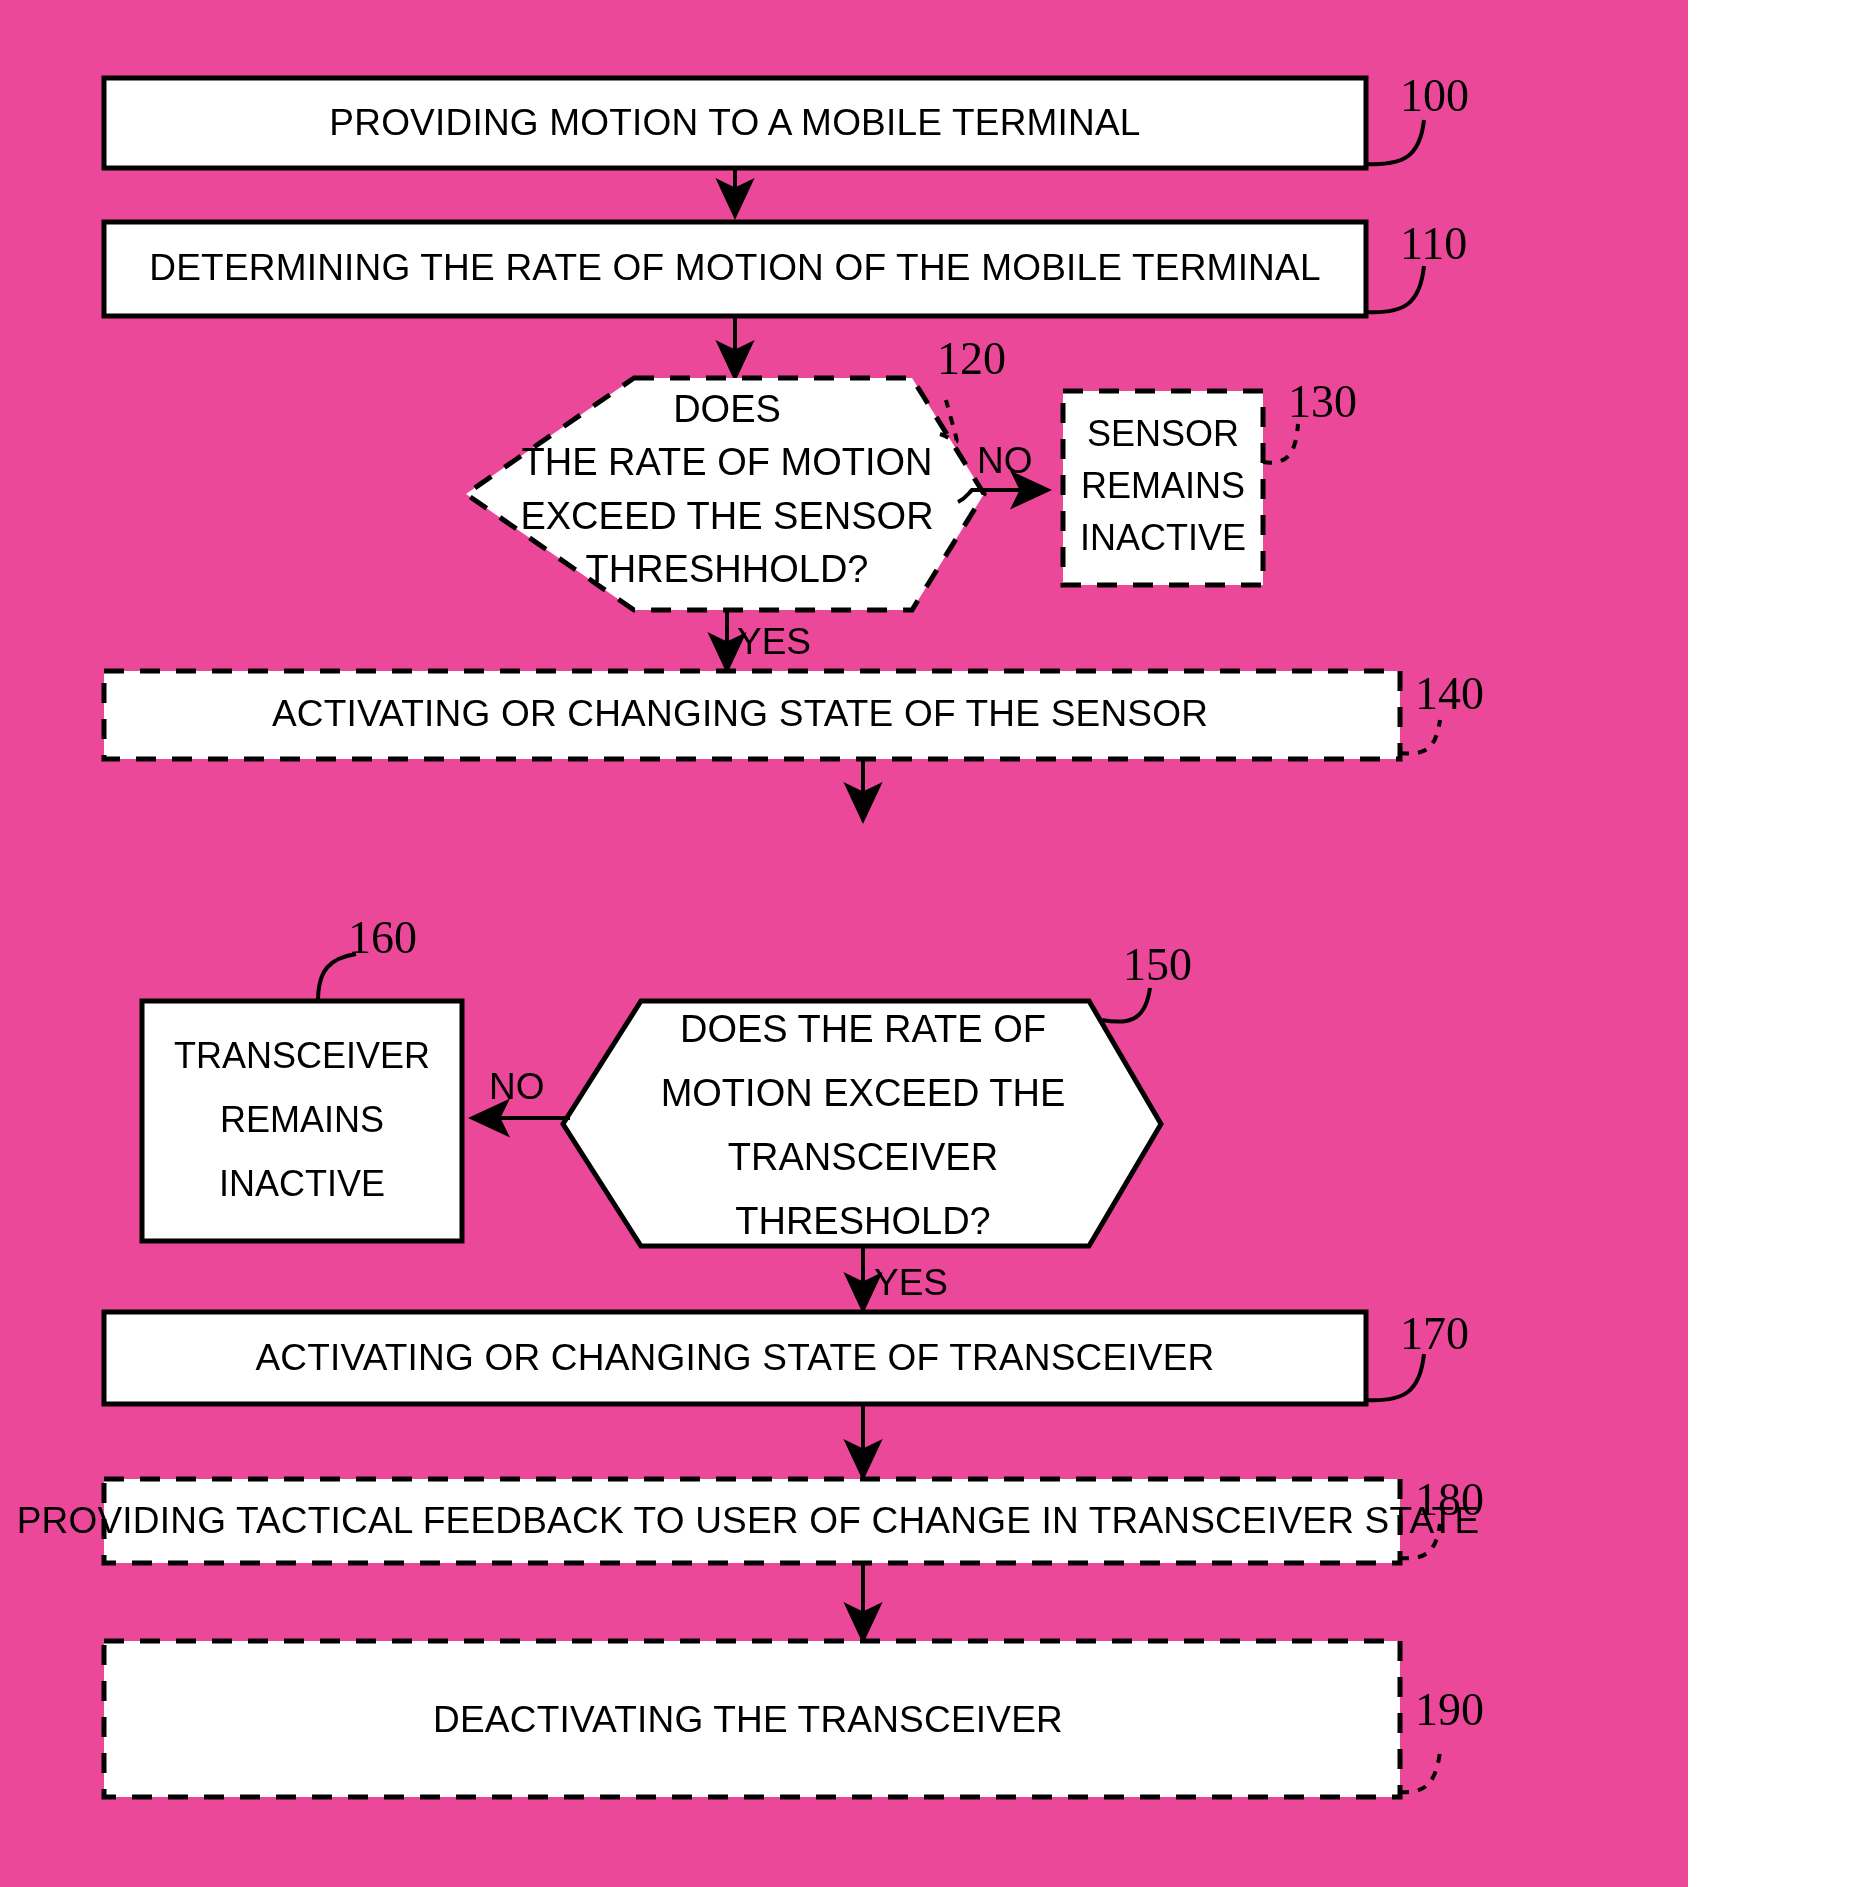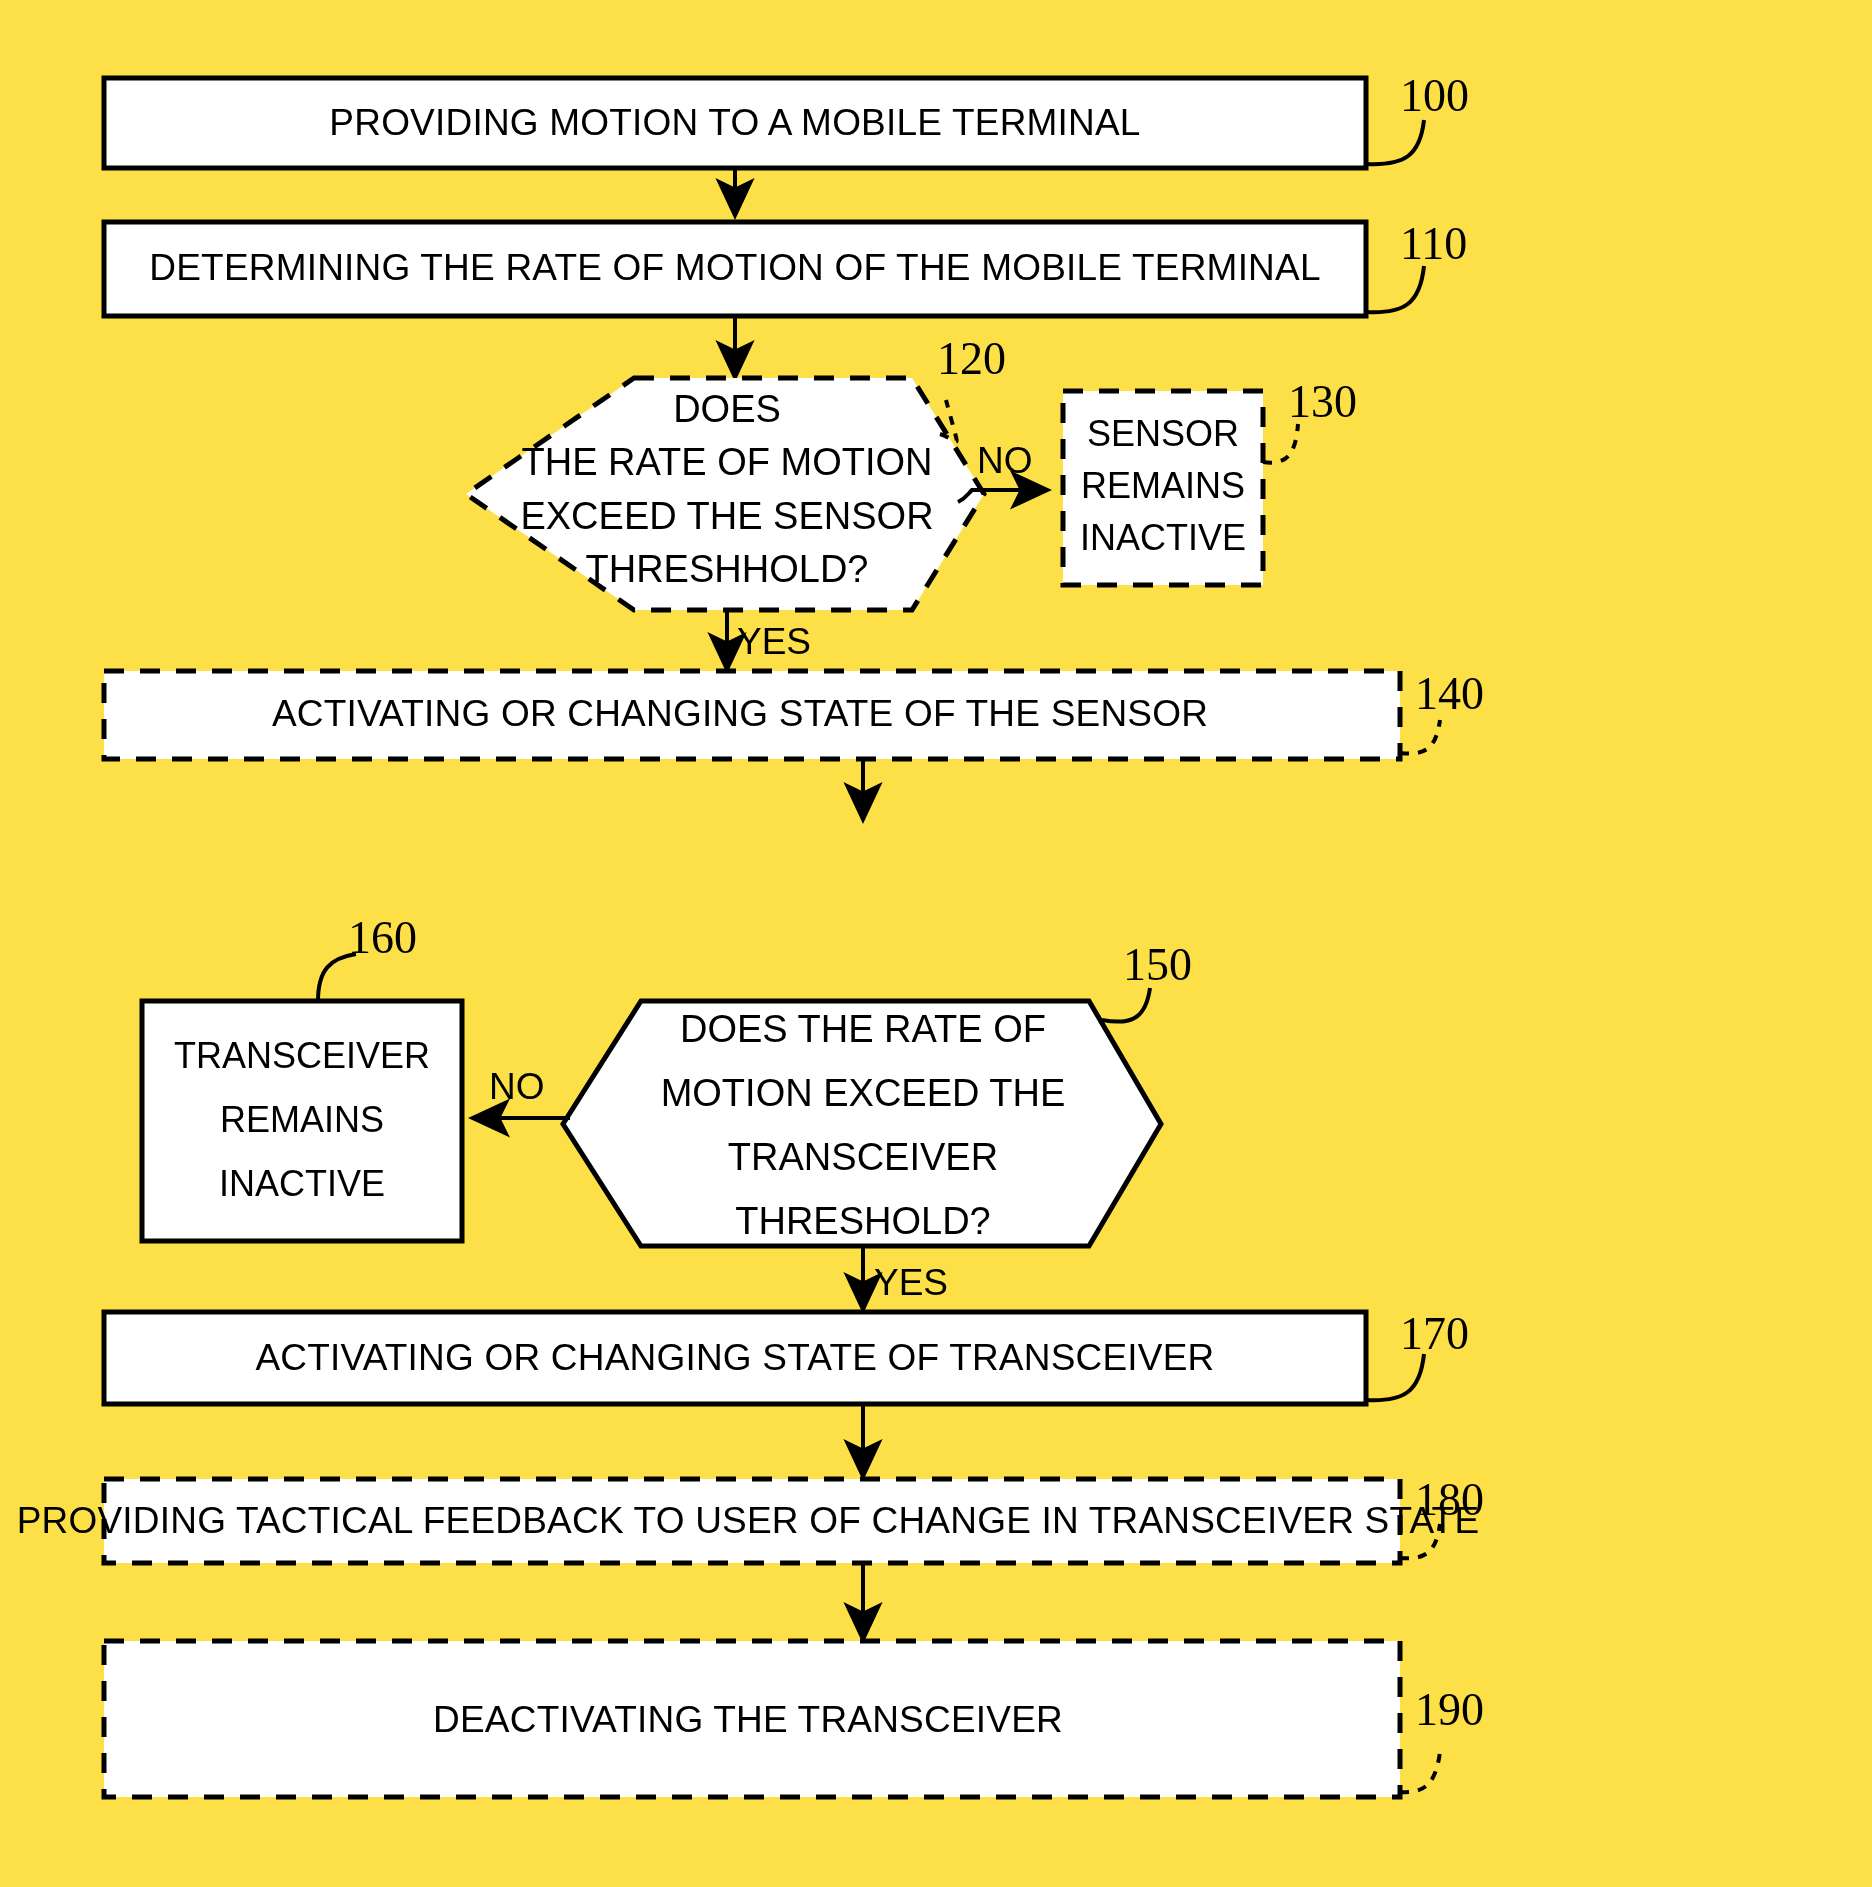--- a/index.html
+++ b/index.html
@@ -2,23 +2,23 @@
 <html><head>
 <meta charset="utf-8">
 <style>
   html, body {
     margin: 0;
     padding: 0;
     background: #ffffff;
   }
   #figure-root {
     position: relative;
-    width: 1872px;
+    width: 1688px;
     height: 1887px;
-    background: #fde047;
+    background: #ec4899;
     font-family: "Liberation Serif", serif;
     overflow: hidden;
   }
   svg#flowchart-svg {
     display: block;
     width: 1872px;
     height: 1887px;
   }
   .box-text {
     font-family: "Liberation Sans", sans-serif;

